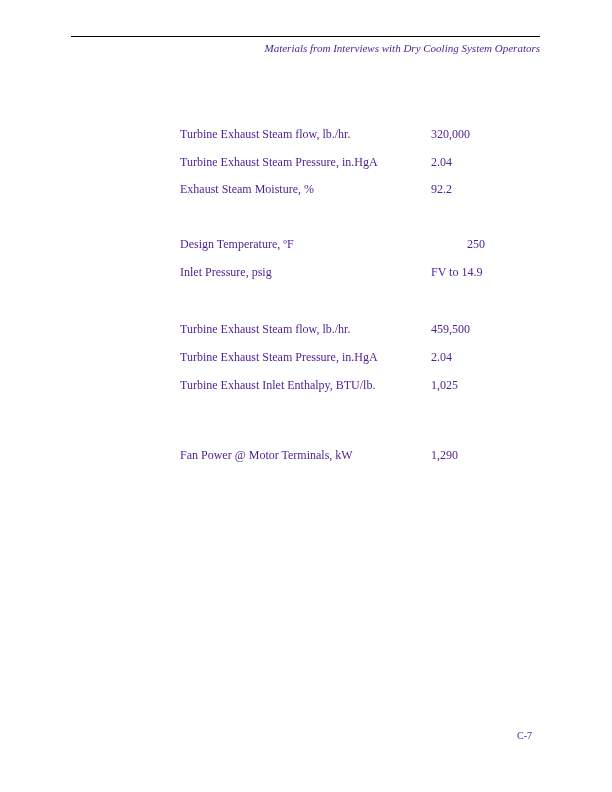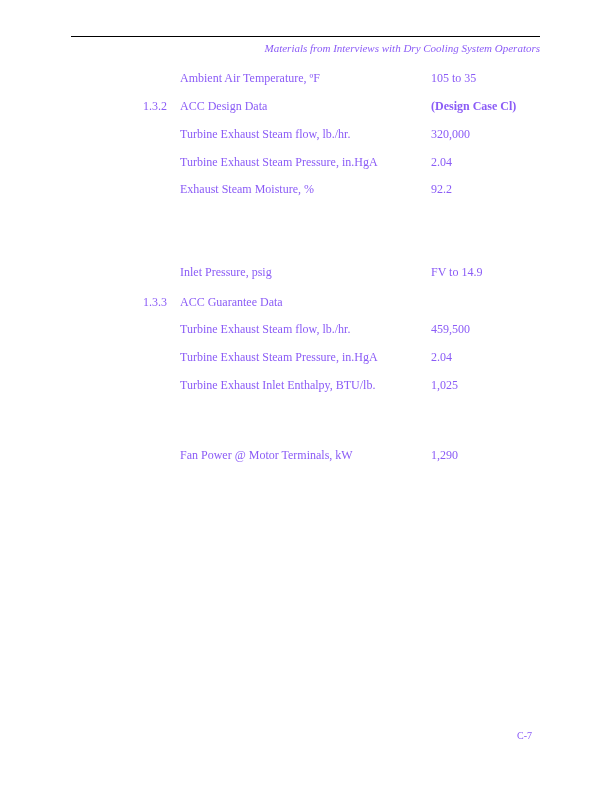--- a/index.html
+++ b/index.html
@@ -7,21 +7,21 @@
     padding: 0;
     background: #ffffff;
   }
   .page {
     position: relative;
     width: 612px;
     height: 792px;
     background: #ffffff;
     font-family: "Liberation Serif", serif;
     font-size: 12px;
-    color: #8b5cf6;
+    color: #4c1d95;
     overflow: hidden;
   }
   .rule {
     position: absolute;
     top: 36px;
     left: 71px;
     width: 469px;
     height: 0;
     border-top: 1px solid #000000;
   }
@@ -49,57 +49,48 @@
 </style>
 </head>
 <body>
 
 <div class="page">
 
   <div class="rule"></div>
 
   <div class="running-head">Materials from Interviews with Dry Cooling System Operators</div>
 
-  <div class="row" style="top:71px">
-    <span class="label">Ambient Air Temperature, ºF</span>
-    <span class="value">105 to 35</span>
-  </div>
 
-  <div class="row" style="top:99px">
-    <span class="num">1.3.2</span>
-    <span class="label">ACC Design Data</span>
-    <span class="value bold">(Design Case Cl)</span>
-  </div>
 
   <div class="row" style="top:127px">
     <span class="label">Turbine Exhaust Steam flow, lb./hr.</span>
     <span class="value">320,000</span>
   </div>
 
   <div class="row" style="top:155px">
     <span class="label">Turbine Exhaust Steam Pressure, in.HgA</span>
     <span class="value">2.04</span>
   </div>
 
   <div class="row" style="top:182px">
     <span class="label">Exhaust Steam Moisture, %</span>
     <span class="value">92.2</span>
   </div>
 
 
+  <div class="row" style="top:237px">
+    <span class="label">Design Temperature, ºF</span>
+    <span class="value value-indent">250</span>
+  </div>
 
   <div class="row" style="top:265px">
     <span class="label">Inlet Pressure, psig</span>
     <span class="value">FV to 14.9</span>
   </div>
 
-  <div class="row" style="top:295px">
-    <span class="num">1.3.3</span>
-    <span class="label">ACC Guarantee Data</span>
-  </div>
 
   <div class="row" style="top:322px">
     <span class="label">Turbine Exhaust Steam flow, lb./hr.</span>
     <span class="value">459,500</span>
   </div>
 
   <div class="row" style="top:350px">
     <span class="label">Turbine Exhaust Steam Pressure, in.HgA</span>
     <span class="value">2.04</span>
   </div>

